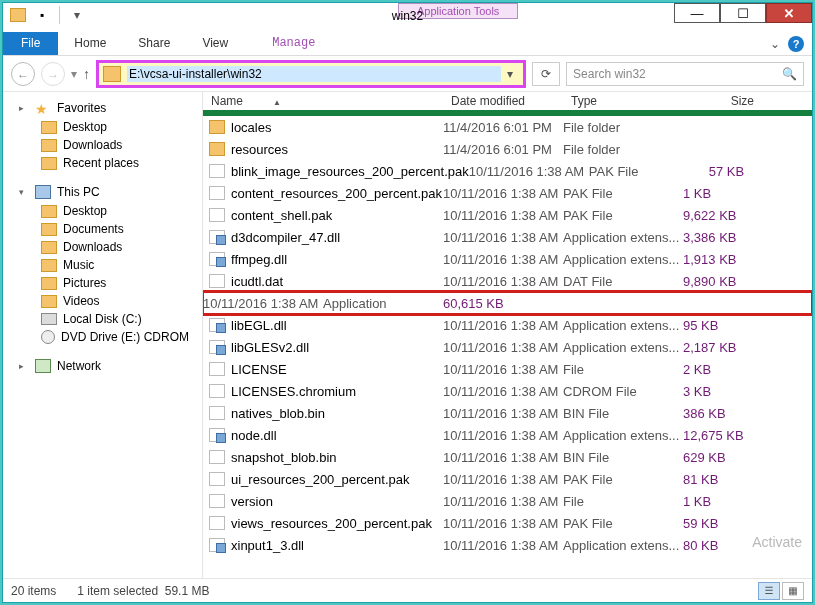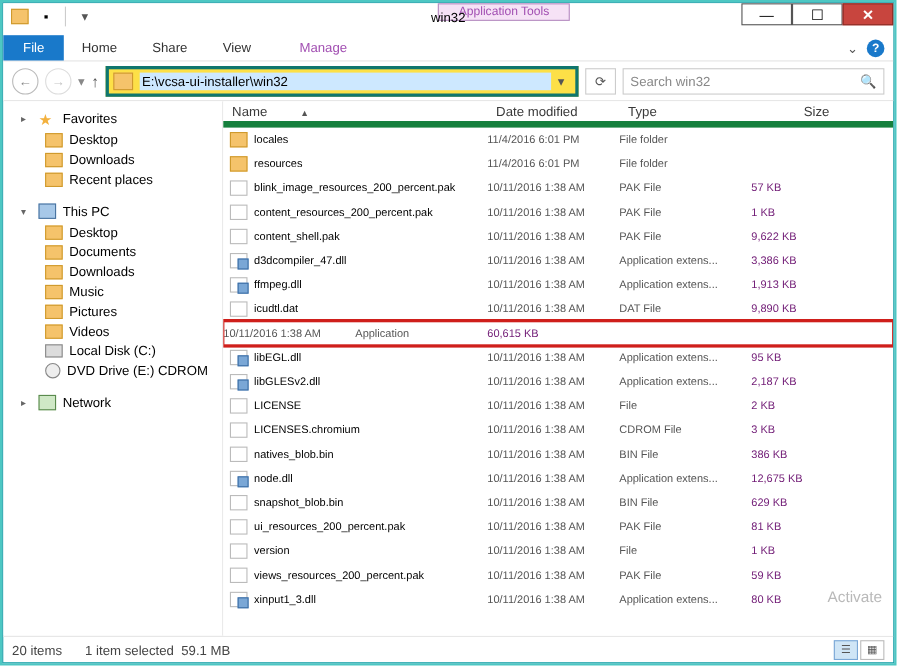--- a/index.html
+++ b/index.html
@@ -45,32 +45,32 @@
   .wb-close{ background:#c8453e; color:#fff; border:1px solid #8b2c26; font-weight:bold;}
   
   .ribbon-tabs{
     height:24px; border-bottom:1px solid #ddd; display:flex; align-items:stretch;
     background:#fff;
   }
   .file-tab{
     background:#1979ca; color:#fff; padding:4px 18px; font-size:12px;
   }
   .rtab{ padding:4px 16px; color:#333; font-size:12px;}
-  .rtab.ctx{ color:#a24fb2;}
+  .rtab.ctx{ color:#a24fb2;font-family:Liberation Mono, monospace;}
   .ribbon-right{ margin-left:auto; display:flex; align-items:center; gap:8px; padding-right:8px; color:#1979ca;}
   .help-icon{ width:16px; height:16px; border-radius:50%; background:#1979ca; color:#fff; display:flex;align-items:center;justify-content:center; font-size:11px; font-weight:bold;}
   
   .addr-row{
     height:36px; background:#fff; display:flex; align-items:center;
     padding:4px 8px; gap:6px; border-bottom:1px solid #e5e5e5;
   }
   .nav-circle{ width:24px;height:24px;border:1px solid #bbb;border-radius:50%; display:flex;align-items:center;justify-content:center;color:#888;}
   .addr-box{
-    flex:0 0 430px; height:28px; border:3px solid #0f766e; display:flex;align-items:center;
-    background:#fde047; padding:0 4px;
+    flex:0 0 430px; height:28px; border:3px solid #d946ef; display:flex;align-items:center;
+    background:#fef9c3; padding:0 4px;
   }
   .addr-box .folder-icon{ width:18px;height:16px;background:#f5c36b;border:1px solid #cf9a2d;margin-right:6px;}
   .addr-input{ flex:1; border:none; outline:none; font-size:12px; background:#cde8ff; padding:1px 2px; }
   .addr-drop{ width:18px;text-align:center;color:#555;}
   .refresh-box{ width:28px;height:24px;border:1px solid #ccc; display:flex;align-items:center;justify-content:center;color:#555;}
   .search-box{ flex:1; height:24px; border:1px solid #ccc; display:flex; align-items:center; padding:0 6px; color:#888;}
   .search-box .mag{ margin-left:auto;}
   
   .main{ flex:1; display:flex; overflow:hidden;}
   .navpane{
@@ -96,21 +96,21 @@
     display:flex; height:24px; border-bottom:6px solid #15803d; color:#3a3a3a;
     font-size:12px; align-items:center;
   }
   .col{ padding:0 8px; border-right:1px solid transparent;}
   .col.name{ flex:0 0 240px;}
   .col.date{ flex:0 0 120px;}
   .col.type{ flex:0 0 120px;}
   .col.size{ flex:0 0 80px; text-align:right;}
   .sort-ind{ font-size:8px; color:#555; padding-left:30px;}
   .rows{ overflow:auto; flex:1;}
-  .row{ display:flex; align-items:center; height:22px; font-size:10px;}
+  .row{ display:flex; align-items:center; height:22px; font-size:13px;}
   .c-name{ flex:0 0 240px; display:flex; align-items:center; gap:6px; padding-left:6px;}
   .c-date{ flex:0 0 120px; color:#555;}
   .c-type{ flex:0 0 120px; color:#555;}
   .c-size{ flex:0 0 80px; color:#701a75; padding-right:8px;}
   .f-ico{ width:16px;height:14px; display:inline-block;}
   .fi-folder{ background:#f5c36b;border:1px solid #cf9a2d;}
   .fi-pak, .fi-dat, .fi-bin, .fi-file, .fi-html{ background:#fff;border:1px solid #bbb;}
   .fi-dll{ background:#fff;border:1px solid #bbb; position:relative;}
   .fi-dll::after{content:""; position:absolute; right:-2px; bottom:-2px; width:8px;height:8px; background:#7aa7d6; border:1px solid #3d6ea5;}
   .fi-app{ background:#e7f2db;border:1px solid #6d9f44; position:relative;}

